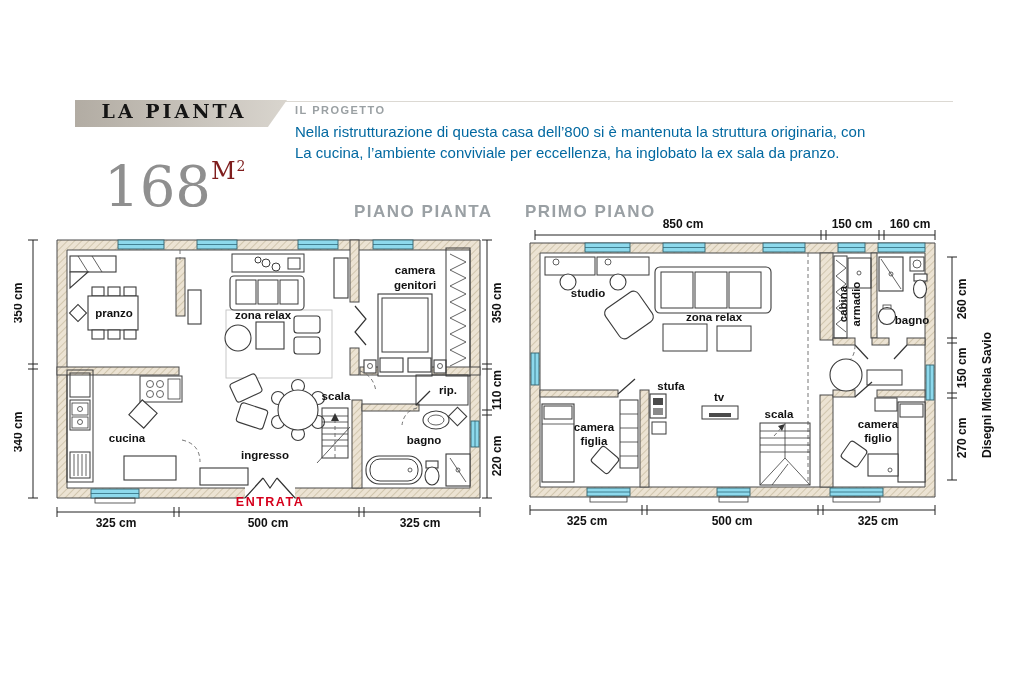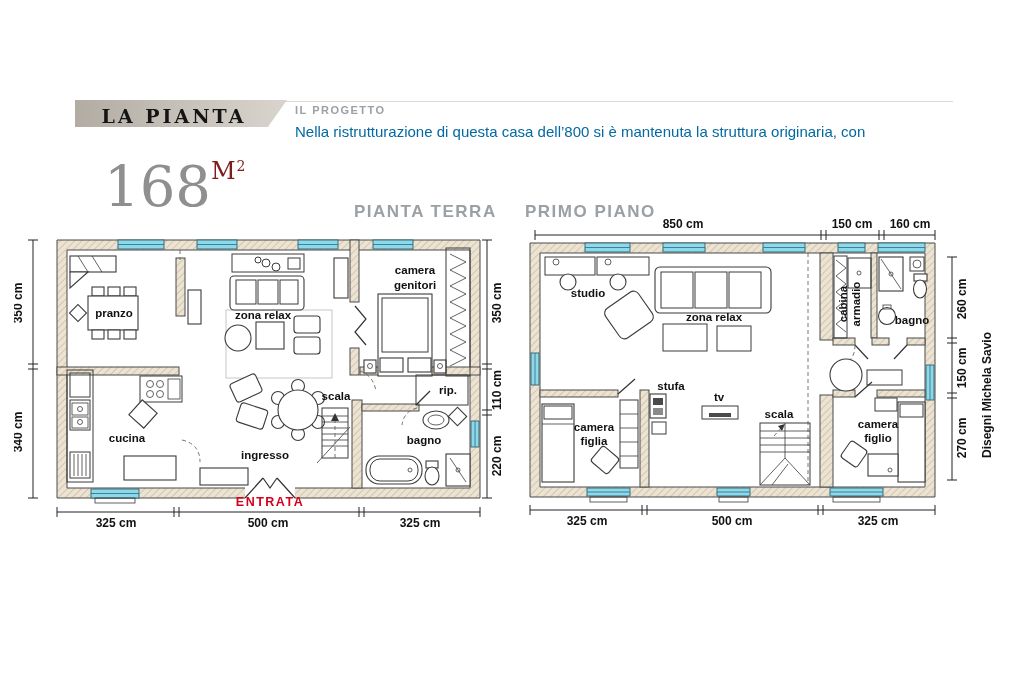--- a/index.html
+++ b/index.html
@@ -4,21 +4,21 @@
 <style>
   html,body { margin:0; padding:0; background:#ffffff; }
   .page { position:relative; width:1024px; height:680px; background:#fff; overflow:hidden;
           font-family:"Liberation Sans", sans-serif; }
 
   .top-rule { position:absolute; left:75px; top:101px; width:878px; height:1px; background:#dcd9d3; }
 
   .banner { position:absolute; left:75px; top:100px; width:212px; height:27px;
             background:linear-gradient(90deg,#b2aca3,#d9d5ce);
             clip-path:polygon(0 0,100% 0,91% 100%,0 100%);
-            display:flex; align-items:flex-end; justify-content:center; }
+            display:flex; align-items:flex-start; justify-content:center; }
   .banner span { font-family:"DejaVu Serif", serif; font-weight:bold; font-size:19px;
                  letter-spacing:3px; color:#141414; padding-right:14px; }
 
   .area { position:absolute; left:104px; top:159px; display:flex; align-items:flex-start;
           font-family:"DejaVu Serif", serif; line-height:1; }
   .area-num { font-size:56px; color:#8f8f8f; }
   .area-unit { font-size:24px; color:#7f1d1d; margin-top:0; letter-spacing:1px; }
   .area-unit sup { font-size:14px; vertical-align:8px; }
 
   .project { position:absolute; left:295px; top:104px; }
@@ -65,24 +65,25 @@
 
   <div class="area">
     <span class="area-num">168</span>
     <span class="area-unit"><span>M</span><sup>2</sup></span>
   </div>
 
   <div class="project">
     <h2>IL PROGETTO</h2>
     <p>
       <span>Nella ristrutturazione di questa casa dell’800 si è mantenuta la struttura originaria, con</span>
+      <span>La cucina, l’ambiente conviviale per eccellenza, ha inglobato la ex sala da pranzo.</span>
     </p>
   </div>
 
-  <div class="plan-heading" id="heading-ground">PIANTA TERRA</div>
+  <div class="plan-heading" id="heading-ground">PIANO PIANTA</div>
   <div class="plan-heading" id="heading-first">PRIMO PIANO</div>
 
   <svg id="plan-ground" class="plan" width="492" height="302" viewBox="0 0 492 302">
     <defs>
       <pattern id="hatchG" patternUnits="userSpaceOnUse" width="5" height="5" patternTransform="rotate(45)">
         <rect width="5" height="5" fill="#ece3d3"></rect>
         <line x1="0" y1="0" x2="0" y2="5" stroke="#bfb296" stroke-width="1.2"></line>
       </pattern>
     </defs>
 

